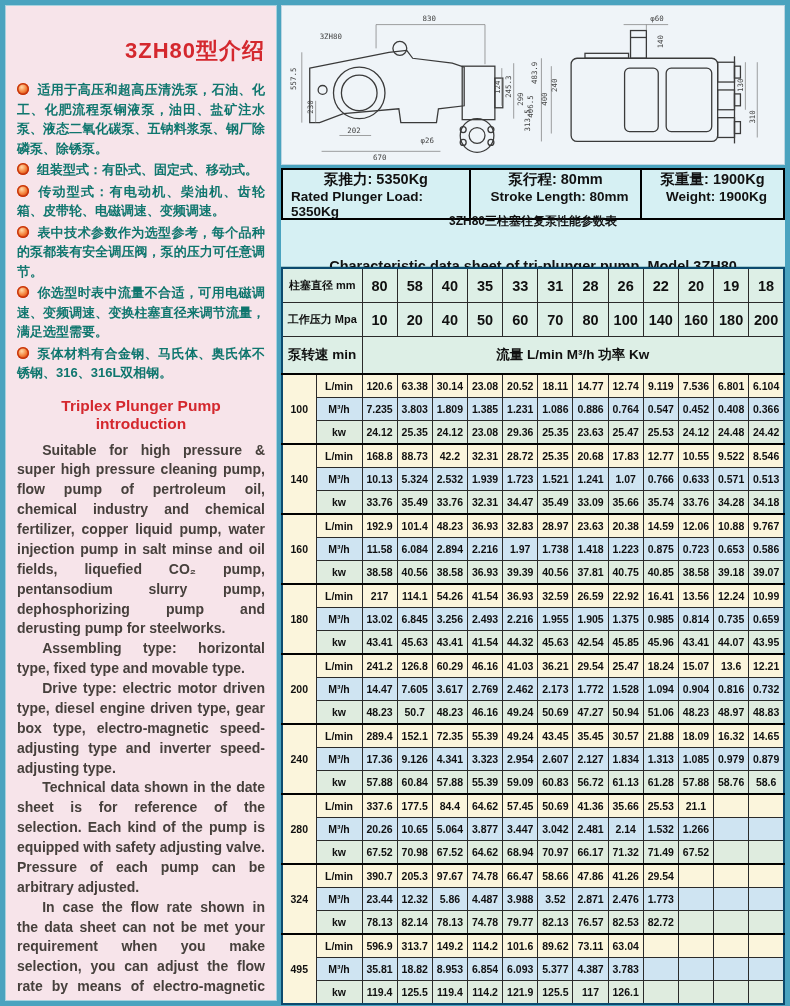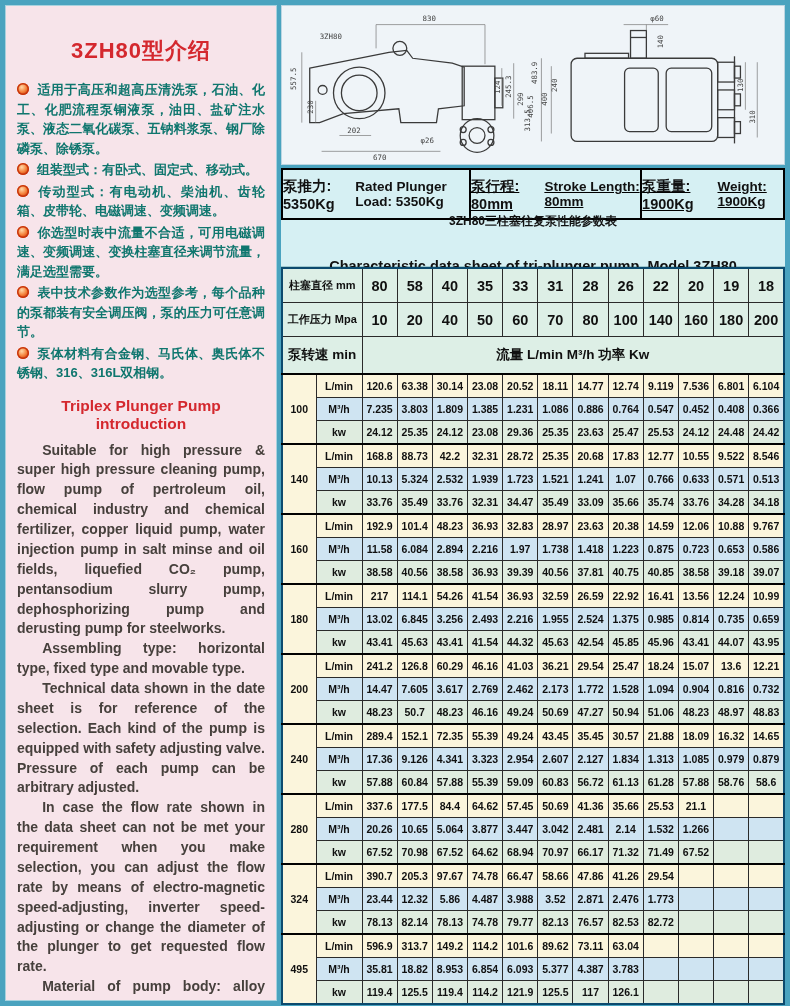--- a/index.html
+++ b/index.html
@@ -1,36 +1,36 @@
 <!DOCTYPE html>
 <html><head>
 <meta charset="utf-8">
 <style>
   html,body{margin:0;padding:0;}
   .page{width:790px;height:1006px;box-sizing:border-box;background:#4aa3bf;padding:5px;display:flex;font-family:"Liberation Sans",sans-serif;}
   
   .sidebar{width:272px;flex:none;background:#f7e4ea;border:1px solid #a8d2de;box-sizing:border-box;padding:12px 11px 6px 11px;overflow:hidden;}
-  .sb-title{color:#d4282e;font-size:22px;font-weight:bold;text-align:center;margin:18px 0 14px 0;letter-spacing:1px;}
+  .sb-title{color:#d4282e;font-size:22px;font-weight:bold;text-align:right;margin:18px 0 14px 0;letter-spacing:1px;}
   .zh p{margin:0 0 2px 0;font-size:13px;line-height:1.5;font-weight:bold;color:#0f766e;text-align:justify;}
   .dot{display:inline-block;width:12px;height:12px;border-radius:50%;vertical-align:-1px;margin-right:8px;
        background:radial-gradient(circle at 40% 35%, #ffd9a8 0%, #f4813a 45%, #cf3d0e 75%, #a72c08 100%);
        box-shadow:inset 0 0 0 1.5px #c8350c;}
   .en-title{color:#d4282e;font-size:15.5px;font-weight:bold;text-align:center;margin:14px 0 8px 0;}
   .en p{margin:0;font-size:14px;line-height:1.42;font-weight:bold;color:#46403c;text-align:justify;text-indent:1.8em;}
   
   .main{flex:1;margin-left:4px;display:flex;flex-direction:column;min-width:0;}
   .drawing{height:160px;flex:none;background:#eff4f8;border:1px solid #bcd6e2;box-sizing:border-box;margin-bottom:3px;}
   .drawing svg{width:100%;height:100%;display:block;}
   .draw-line{stroke:#3a3a3a;stroke-width:1.3;fill:none;}
   .dim-line{stroke:#777;stroke-width:0.7;fill:none;}
   .dim-txt{font-size:7.5px;fill:#444;font-family:"DejaVu Sans Mono",monospace;}
   
   .info-row{height:52px;flex:none;display:flex;background:#d6f0f3;}
-  .info-box{border:2px solid #000;box-sizing:border-box;background:#d6f0f3;display:flex;flex-direction:row;align-items:center;}
-  .info-box + .info-box{margin-left:-2px;text-decoration:underline;}
+  .info-box{border:2px solid #000;box-sizing:border-box;background:#d6f0f3;display:flex;flex-direction:column;align-items:center;}
+  .info-box + .info-box{margin-left:-2px;}
   .info-zh{font-size:14.5px;font-weight:bold;color:#111;}
   .info-en{font-size:13.5px;font-weight:bold;color:#111;margin-left:8px;}
   
   .title-bar{height:46px;flex:none;background:#d6f0f3;display:flex;flex-direction:column;justify-content:center;align-items:center;border-bottom:1px solid #9fc9cf;}
   .tb-zh{font-size:12px;font-weight:bold;color:#111;}
   .tb-en{font-size:14.5px;font-weight:bold;color:#111;margin-top:28px;}
   
   .perf-table{width:100%;border-collapse:collapse;table-layout:fixed;background:#fbf5dc;border:2px solid #0c4a6e;}
   .perf-table td{border:1px solid #2a2a2a;text-align:center;vertical-align:middle;padding:0;font-weight:bold;color:#101010;white-space:nowrap;overflow:hidden;}
   .perf-table thead td{height:33px;background:#ddefe6;font-size:14.5px;}
@@ -48,28 +48,29 @@
 <body>
 
 <div class="page">
 
   <div class="sidebar">
     <div class="sb-title">3ZH80型介绍</div>
     <div class="zh">
       <p><span class="dot"></span><span>适用于高压和超高压清洗泵，石油、化工、化肥流程泵铜液泵，油田、盐矿注水泵、液态二氧化碳泵、五钠料浆泵、钢厂除磷泵、除锈泵。</span></p>
       <p><span class="dot"></span><span>组装型式：有卧式、固定式、移动式。</span></p>
       <p><span class="dot"></span><span>传动型式：有电动机、柴油机、齿轮箱、皮带轮、电磁调速、变频调速。</span></p>
+      <p><span class="dot"></span><span>表中技术参数作为选型参考，每个品种的泵都装有安全调压阀，泵的压力可任意调节。</span></p>
       <p><span class="dot"></span><span>你选型时表中流量不合适，可用电磁调速、变频调速、变换柱塞直径来调节流量，满足选型需要。</span></p>
-      <p><span class="dot"></span><span>表中技术参数作为选型参考，每个品种的泵都装有安全调压阀，泵的压力可任意调节。</span></p>
       <p><span class="dot"></span><span>泵体材料有合金钢、马氏体、奥氏体不锈钢、316、316L双相钢。</span></p>
     </div>
     <div class="en-title">Triplex Plunger Pump introduction</div>
     <div class="en">
       <p>Suitable for high pressure &amp; super high pressure cleaning pump, flow pump of pertroleum oil, chemical industry and chemical fertilizer, copper liquid pump, water injection pump in salt minse and oil fields, liquefied CO₂ pump, pentansodium slurry pump, dephosphorizing pump and derusting pump for steelworks.</p>
       <p>Assembling type: horizontal type, fixed type and movable type.</p>
+      <p>Drive type: electric motor driven type, diesel engine driven type, gear box type, electro-magnetic speed-adjusting type and inverter speed-adjusting type.</p>
       <p>Technical data shown in the date sheet is for reference of the selection. Each kind of the pump is equipped with safety adjusting valve. Pressure of each pump can be arbitrary adjusted.</p>
       <p>In case the flow rate shown in the data sheet can not be met your requirement when you make selection, you can adjust the flow rate by means of electro-magnetic speed-adjusting, inverter speed-adjusting or change the diameter of the plunger to get requested flow rate.</p>
       <p>Material of pump body: alloy steel, Martensite stainless Steel, Austenic stainless steel, 316 &amp; 316L dual phase steel.</p>
     </div>
   </div>
 
   <div class="main">
 
     <div class="drawing">
       <svg viewBox="0 0 507 158">
@@ -367,21 +368,21 @@
             <td>10.99</td>
           </tr>
           <tr class="r-m3h">
             <td class="unit">M³/h</td>
             <td>13.02</td>
             <td>6.845</td>
             <td>3.256</td>
             <td>2.493</td>
             <td>2.216</td>
             <td>1.955</td>
-            <td>2.524</td>
+            <td>1.905</td>
             <td>1.375</td>
             <td>0.985</td>
             <td>0.814</td>
             <td>0.735</td>
             <td>0.659</td>
           </tr>
           <tr class="r-kw">
             <td class="unit">kw</td>
             <td>43.41</td>
             <td>45.63</td>

